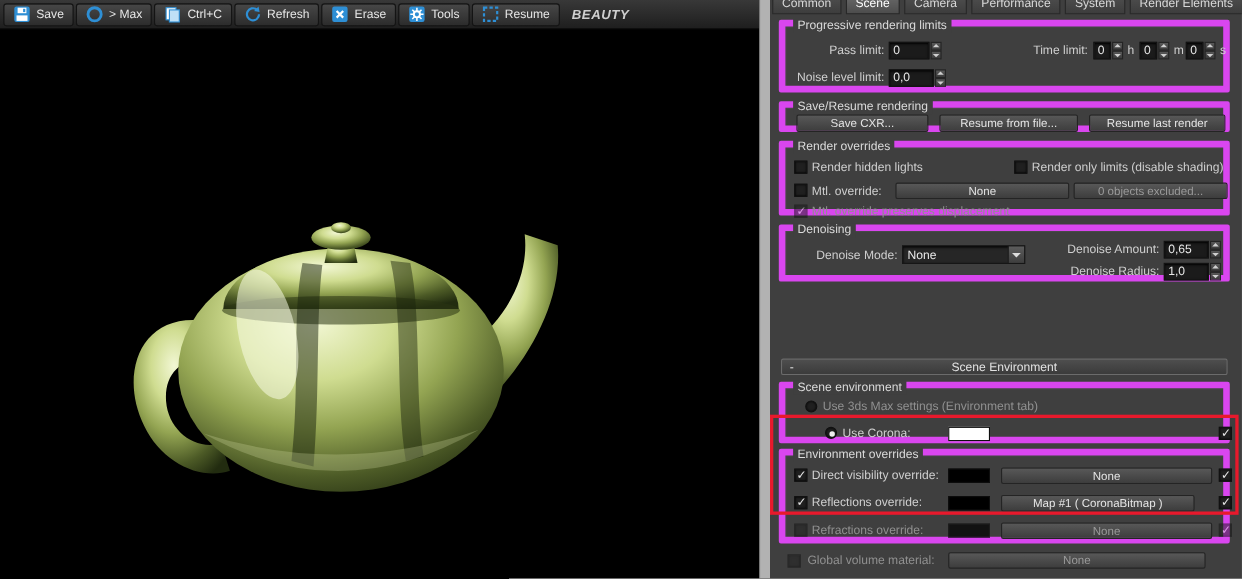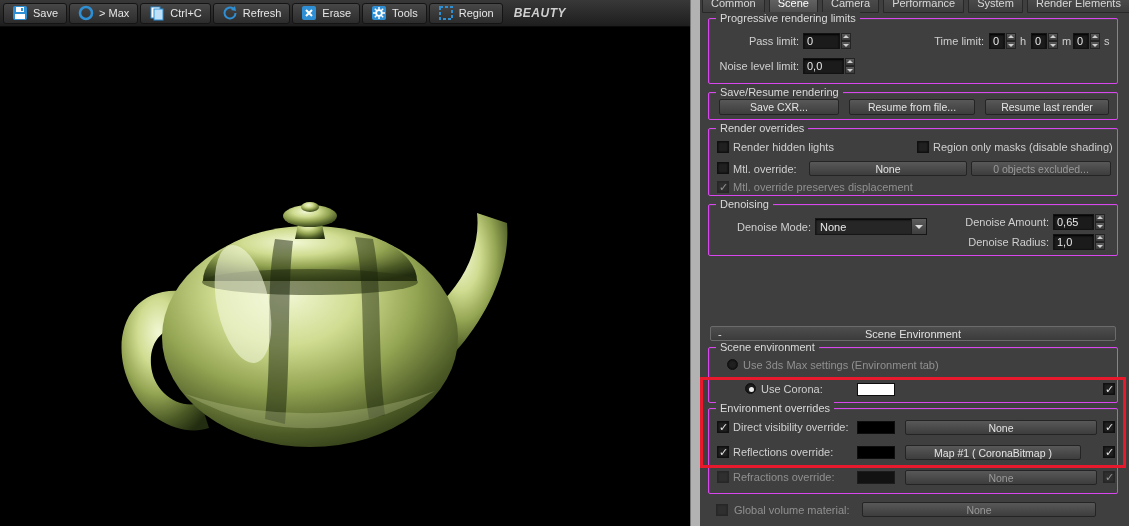--- a/index.html
+++ b/index.html
@@ -22,21 +22,21 @@
   
   .divider { position:absolute; left:690px; top:0; width:10px; height:526px; background:#b2b2b2; border-left:1px solid #777; }
 
   
   .panel { position:absolute; left:700px; top:0; width:429px; height:526px; background:#3f3f3f; font-size:11px; color:#cfcfcf; }
   .tabs { position:absolute; left:2px; top:-8px; width:427px; height:21px; white-space:nowrap; }
   .tab { display:inline-block; height:21px; padding:4px 8px 0; font-size:11px; color:#d8d8d8;
     background:linear-gradient(#525252,#3d3d3d); border:1px solid #282828; border-radius:3px 3px 0 0; margin-right:1px; }
   .tab.active { background:linear-gradient(#6e6e6e,#4d4d4d); color:#ffffff; }
 
-  .grp { position:absolute; border:1px solid #d946ef; border-radius:2px;
+  .grp { position:absolute; border:6px solid #d946ef; border-radius:2px;
     box-shadow:inset 1px 1px 0 rgba(255,255,255,.05); }
   .grp-title { position:absolute; top:-7px; left:7px; background:#3f3f3f; padding:0 4px;
     font-size:11px; line-height:13px; color:#dadada; white-space:nowrap; }
 
   .lbl { position:absolute; font-size:11px; color:#cfcfcf; white-space:nowrap; line-height:13px; }
   .lbl.r { text-align:right; }
   .lbl.dim { color:#909090; }
 
   .btn { position:absolute; display:flex; align-items:center; justify-content:center;
     background:linear-gradient(#585858,#3d3d3d); border:1px solid #242424; border-radius:2px;
@@ -141,21 +141,21 @@
         </span>
         <span>Tools</span>
       </div>
 
       <div class="tbtn">
         <span class="ticon">
           <svg viewBox="0 0 16 16">
               <rect x="2" y="2" width="12" height="12" fill="none" stroke="#2e8fd5" stroke-width="2" stroke-dasharray="3 2"></rect>
             </svg>
         </span>
-        <span>Region</span>
+        <span>Resume</span>
       </div>
 
       <div class="channel">BEAUTY</div>
     </div>
 
     <div class="render-area">
       <svg style="position:absolute;left:115px;top:92px;width:400px;height:340px" viewBox="0 0 400 340">
         <defs>
           <radialGradient id="tg" cx="42%" cy="30%" r="80%">
             <stop offset="0" stop-color="#f2f7d4"></stop>
@@ -252,21 +252,21 @@
       <div class="btn" style="left:10px;top:6px;width:120px;height:16px">Save CXR...</div>
       <div class="btn" style="left:140px;top:6px;width:126px;height:16px">Resume from file...</div>
       <div class="btn" style="left:276px;top:6px;width:124px;height:16px">Resume last render</div>
     </div>
 
     <div class="grp" style="left:8px;top:128px;width:410px;height:68px">
       <span class="grp-title">Render overrides</span>
       <span class="cb" style="left:8px;top:12px"></span>
       <span class="lbl" style="left:24px;top:12px">Render hidden lights</span>
       <span class="cb" style="left:208px;top:12px"></span>
-      <span class="lbl" style="left:224px;top:12px">Region only masks (disable shading)</span>
+      <span class="lbl" style="left:224px;top:12px">Render only limits (disable shading)</span>
       <span class="cb" style="left:8px;top:33px"></span>
       <span class="lbl" style="left:24px;top:34px">Mtl. override:</span>
       <div class="btn" style="left:100px;top:32px;width:158px;height:15px">None</div>
       <div class="btn dim" style="left:262px;top:32px;width:140px;height:15px">0 objects excluded...</div>
       <span class="cb dim checked" style="left:8px;top:52px"></span>
       <span class="lbl dim" style="left:24px;top:52px">Mtl. override preserves displacement</span>
     </div>
 
     <div class="grp" style="left:8px;top:204px;width:410px;height:52px">
       <span class="grp-title">Denoising</span>

